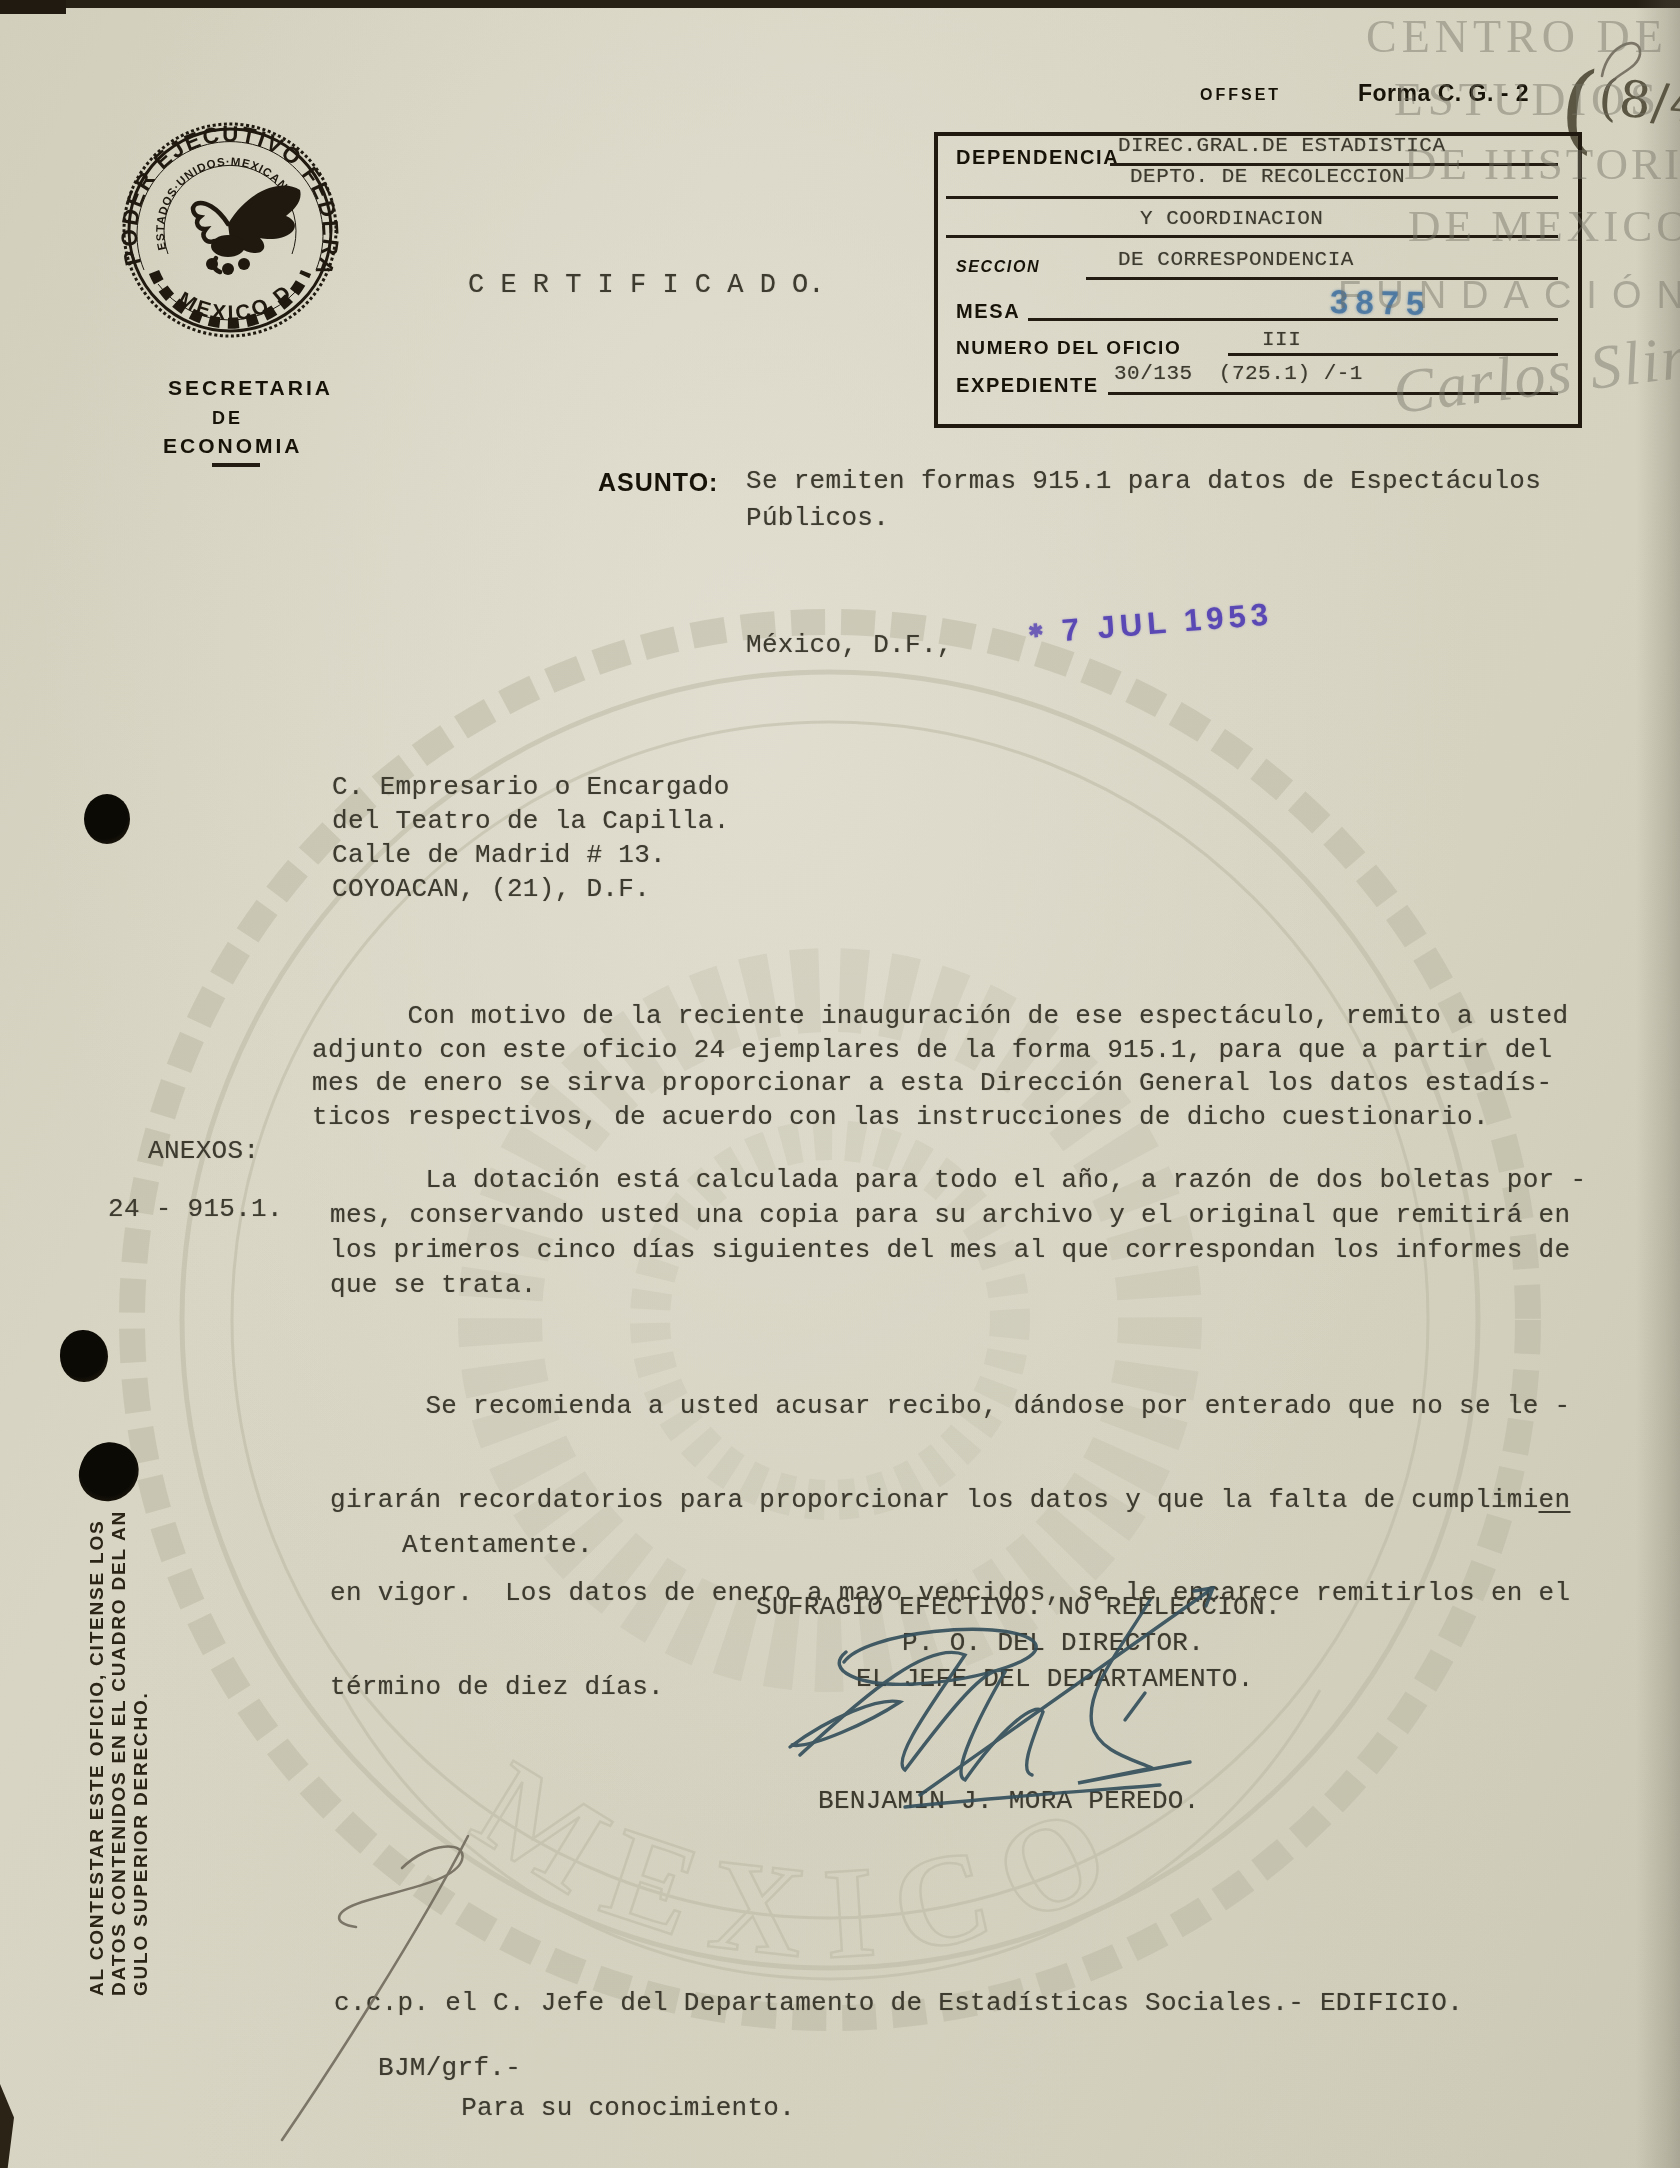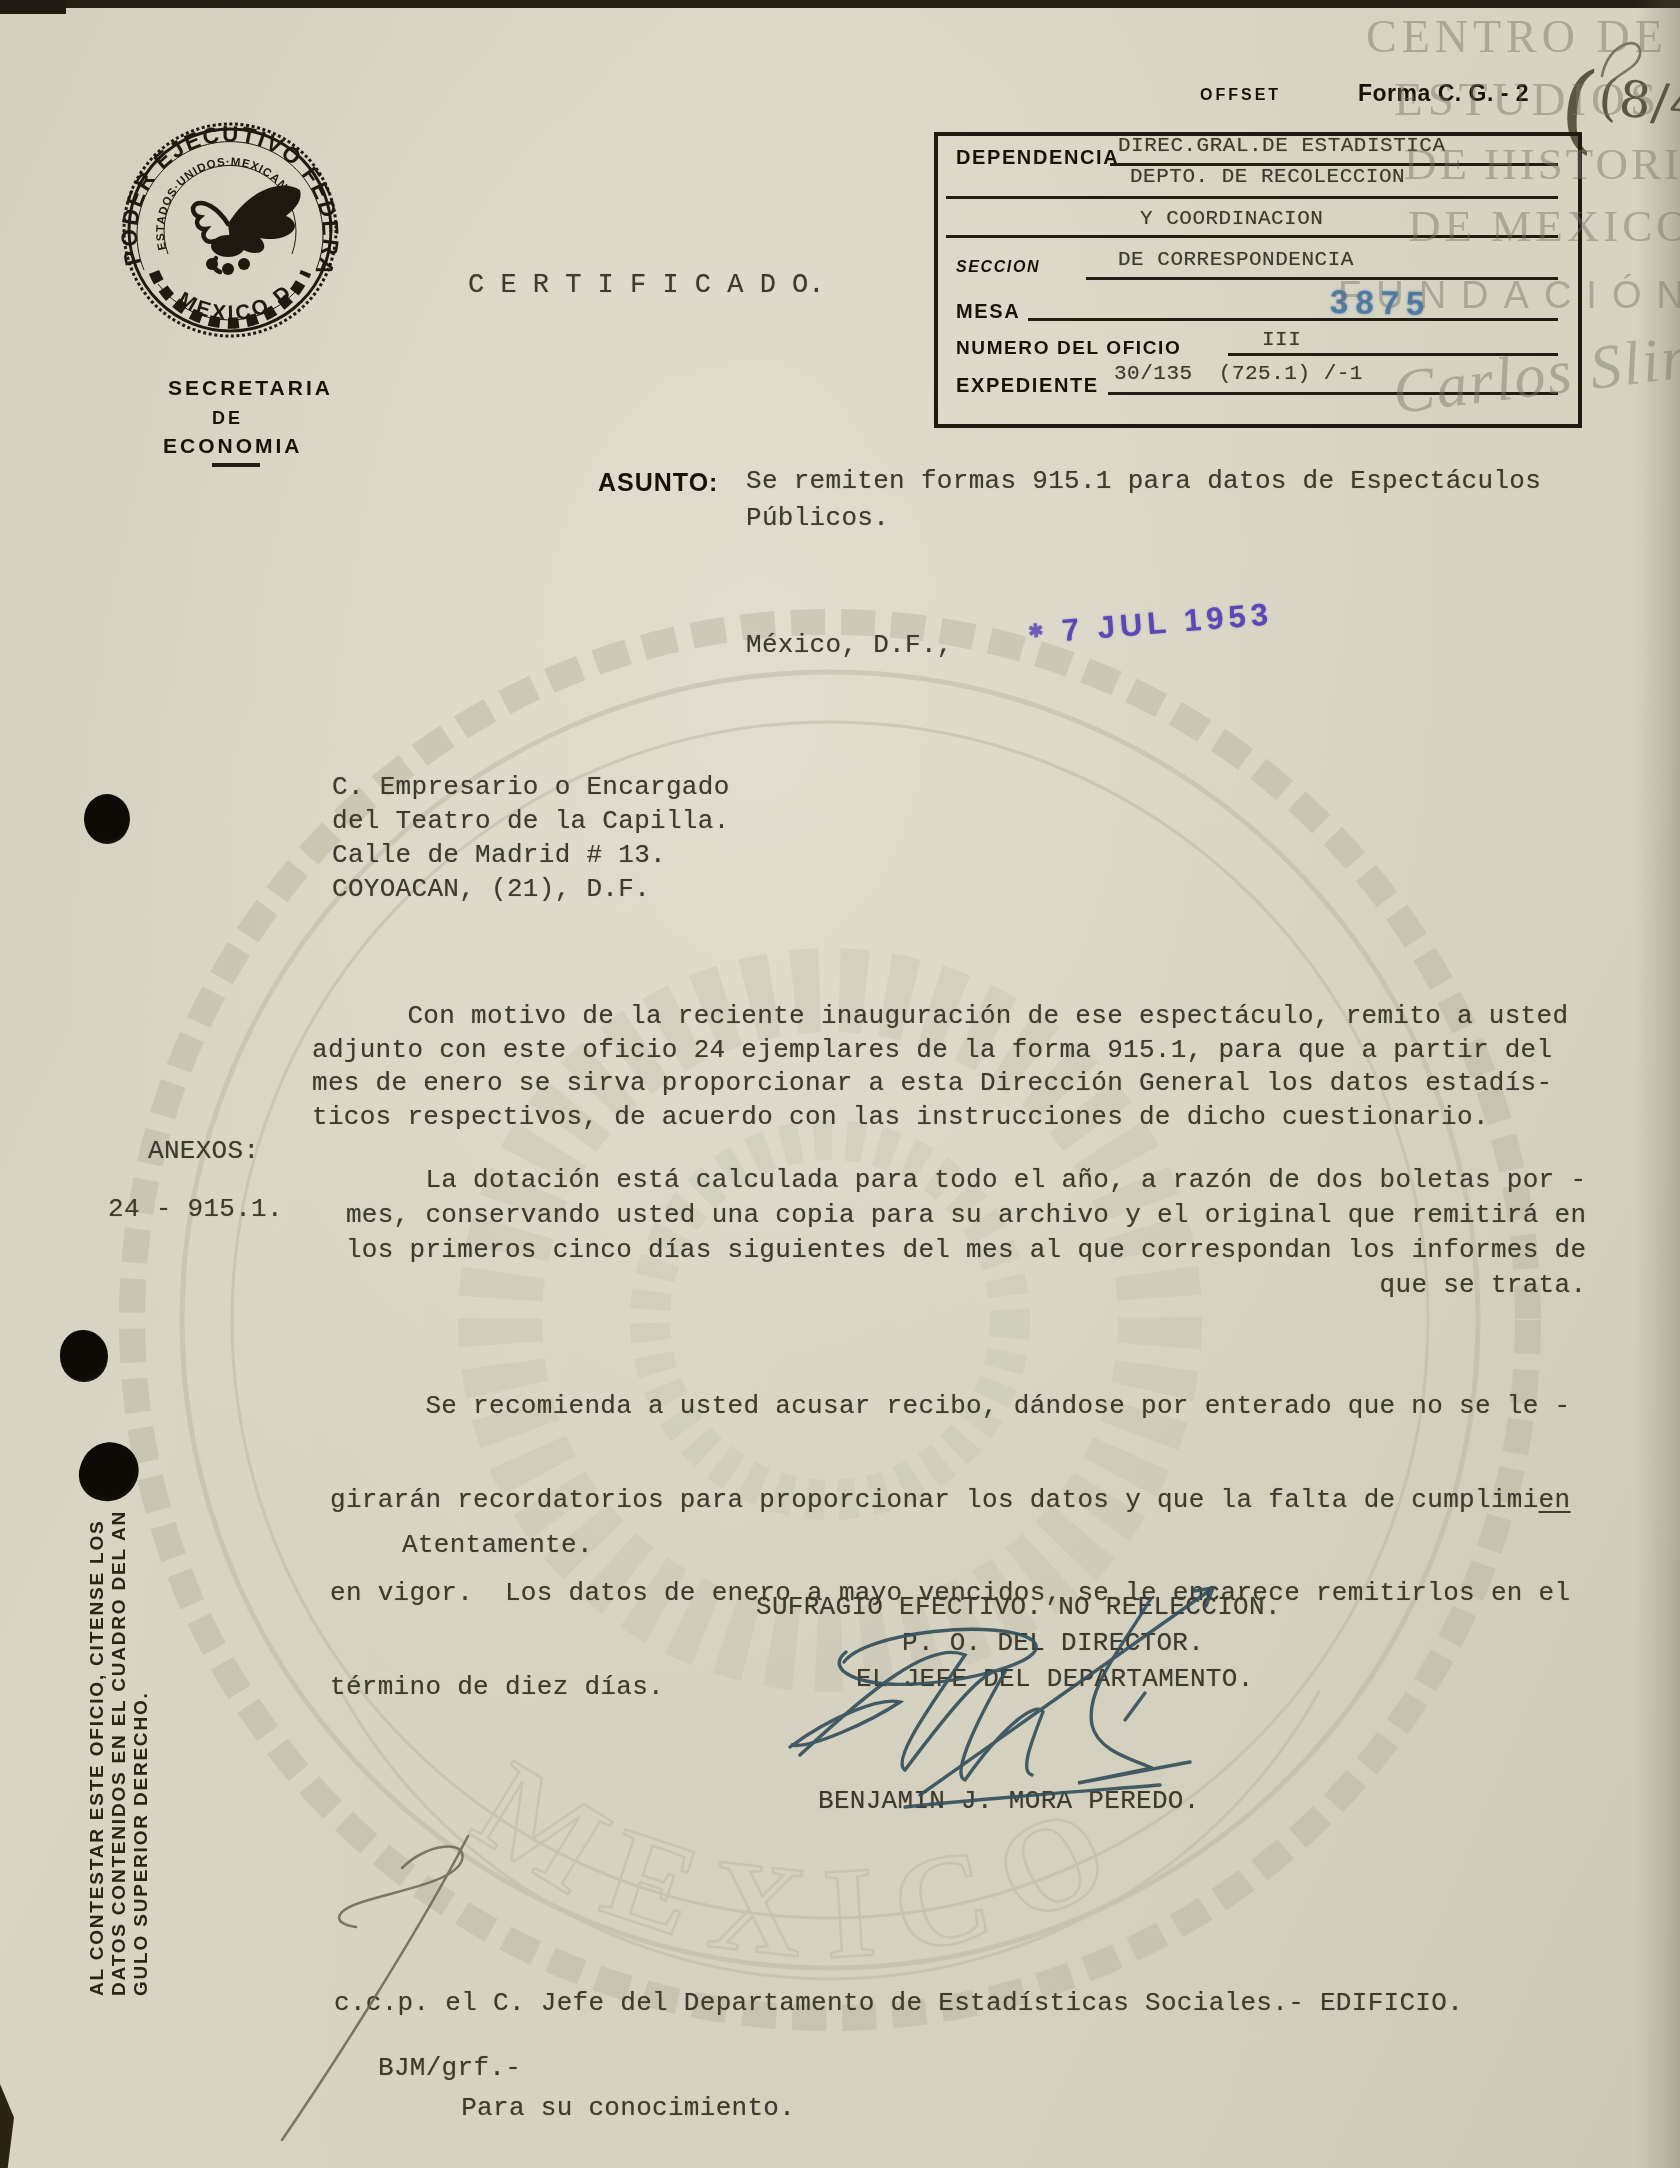--- a/index.html
+++ b/index.html
@@ -144,21 +144,21 @@
 COYOACAN, (21), D.F.</div>
 
   <div class="abs mono t26 para" style="left:312px;top:1000px;">      Con motivo de la reciente inauguración de ese espectáculo, remito a usted
 adjunto con este oficio 24 ejemplares de la forma 915.1, para que a partir del
 mes de enero se sirva proporcionar a esta Dirección General los datos estadís-
 ticos respectivos, de acuerdo con las instrucciones de dicho cuestionario.</div>
 
   <div class="abs mono t26" style="left:148px;top:1136px;">ANEXOS:</div>
   <div class="abs mono t26" style="left:108px;top:1170px;margin-top:24px;">24 - 915.1.</div>
 
-  <div class="abs mono t26 para" style="left:330px;top:1163px;line-height:35px;text-align:right;">      La dotación está calculada para todo el año, a razón de dos boletas por -
+  <div class="abs mono t26 para" style="left:330px;top:1163px;line-height:35px;">      La dotación está calculada para todo el año, a razón de dos boletas por -
 mes, conservando usted una copia para su archivo y el original que remitirá en
 los primeros cinco días siguientes del mes al que correspondan los informes de
 que se trata.</div>
 
   <div class="abs mono t26" style="left:330px;top:1330px;">
     <div class="para">      Se recomienda a usted acusar recibo, dándose por enterado que no se le -</div>
     <div class="para"><span>girarán recordatorios para proporcionar los datos y que la falta de cumplimi</span><span class="ul">en</span></div>
     <div class="para">en vigor.  Los datos de enero a mayo vencidos, se le encarece remitirlos en el</div>
     <div class="para">término de diez días.</div>
   </div>

